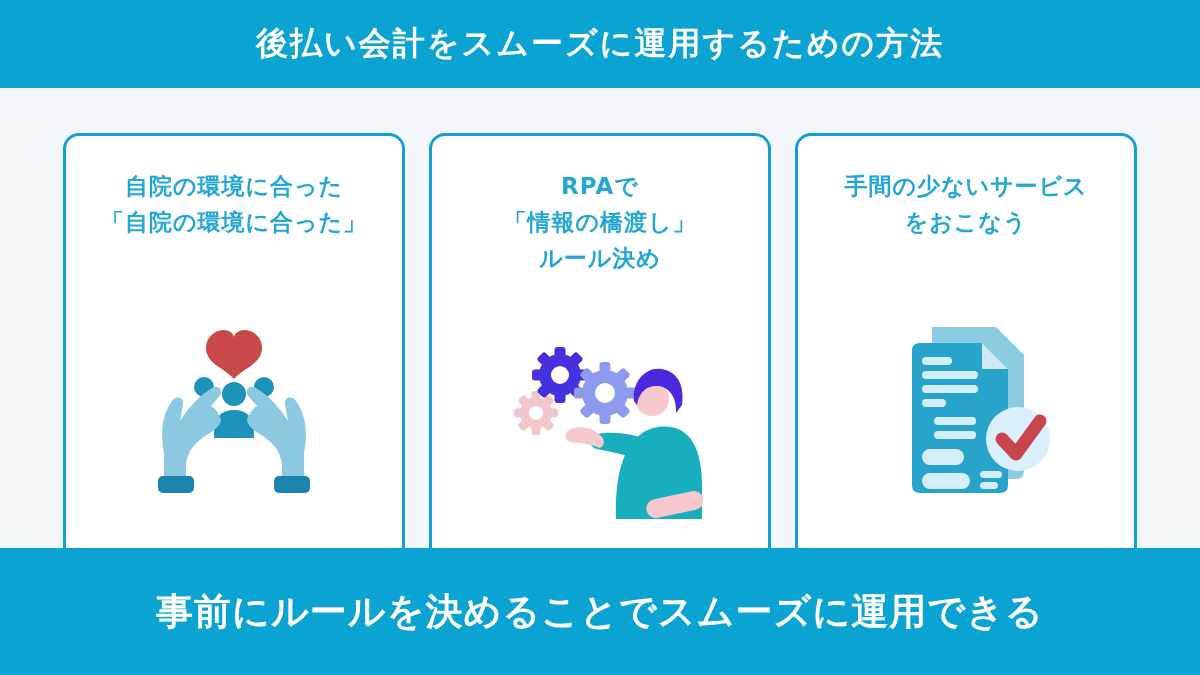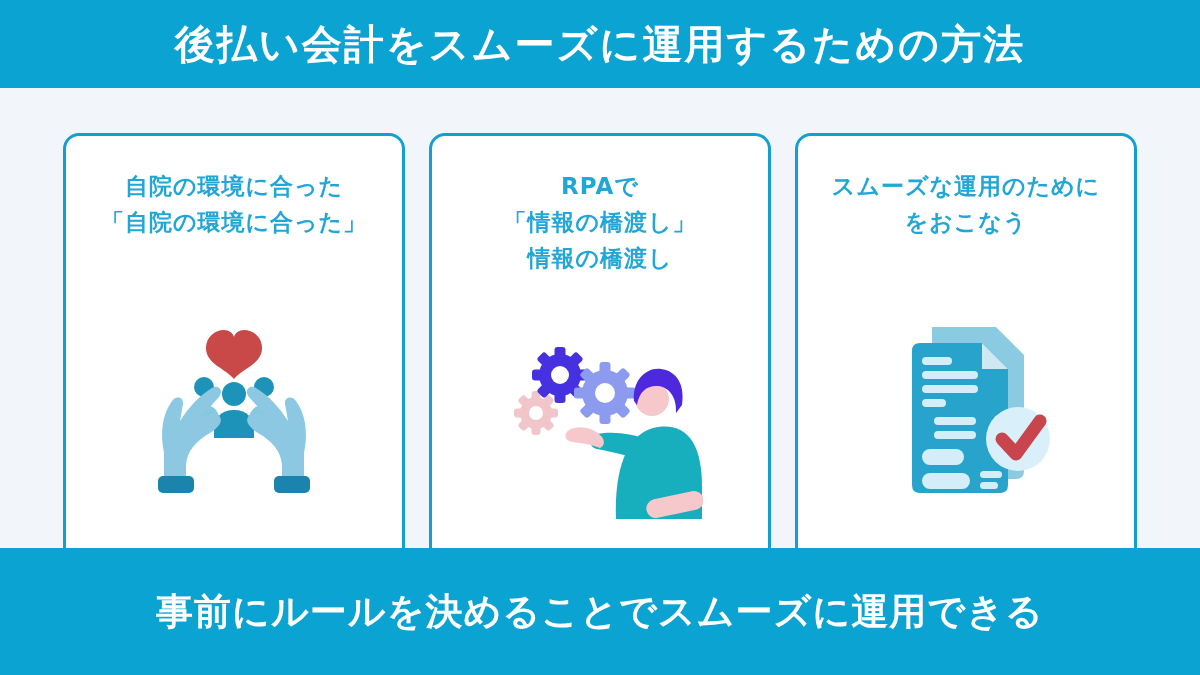--- a/index.html
+++ b/index.html
@@ -8,21 +8,21 @@
     width: 1200px; height: 675px; position: relative; overflow: hidden;
     background: #f2f6fa;
   }
   .banner {
     width: 100%; background: #0ba3d2;
     display: flex; align-items: center; justify-content: center;
   }
   .banner-top { height: 88px; }
   .banner-bottom { height: 127px; position: absolute; left: 0; bottom: 0; margin-top: 31px; }
   .banner-title {
-    color: #ffffff; font-size: 40px; font-weight: bold; letter-spacing: 2px;
+    color: #ffffff; font-size: 32px; font-weight: bold; letter-spacing: 2px;
     white-space: nowrap;
   }
   .banner-bottom .banner-title { font-size: 37px; letter-spacing: 1px; }
   .cards {
     position: absolute; top: 133px; left: 0; width: 100%;
     display: flex; justify-content: center; gap: 24px;
   }
   .card {
     width: 342px; height: 457px; background: #ffffff;
     border: 3px solid #149fd2; border-radius: 16px;
@@ -79,21 +79,21 @@
             <rect x="24" y="155" width="36" height="17" rx="5" fill="#1a84ac"></rect>
           </g>
         </svg>
       </div>
     </section>
 
     <section class="card">
       <p class="card-text">
         <span class="card-line">RPAで</span>
         <span class="card-line">「情報の橋渡し」</span>
-        <span class="card-line">情報の橋渡し</span>
+        <span class="card-line">ルール決め</span>
       </p>
       <div class="card-icon">
         <svg width="206" height="180" viewBox="0 0 200 180">
 
           <g transform="translate(36,74)">
             <g fill="#f0c6ca">
               <rect x="-4.5" y="-22" width="9" height="44" rx="3"></rect>
               <rect x="-4.5" y="-22" width="9" height="44" rx="3" transform="rotate(45)"></rect>
               <rect x="-4.5" y="-22" width="9" height="44" rx="3" transform="rotate(90)"></rect>
               <rect x="-4.5" y="-22" width="9" height="44" rx="3" transform="rotate(135)"></rect>
@@ -133,21 +133,21 @@
 
           <path d="M101,97 C93,88 78,86 69,91 C63,95 65,102 72,103 C82,104 93,106 100,109 C105,107 105,101 101,97 Z" fill="#f7c8cb"></path>
 
           <rect x="146" y="156" width="58" height="19" rx="9.5" transform="rotate(-12 175 166)" fill="#f7c8cb"></rect>
         </svg>
       </div>
     </section>
 
     <section class="card">
       <p class="card-text">
-        <span class="card-line">スムーズな運用のために</span>
+        <span class="card-line">手間の少ないサービス</span>
         <span class="card-line">をおこなう</span>
       </p>
       <div class="card-icon">
         <svg width="206" height="180" viewBox="0 0 200 180">
 
           <path d="M66,6 L130,6 L158,34 L158,150 Q158,158 150,158 L74,158 Q66,158 66,150 Z" fill="#8bcbe1"></path>
 
           <path d="M54,22 L116,22 L142,48 L142,164 Q142,172 134,172 L54,172 Q46,172 46,164 L46,30 Q46,22 54,22 Z" fill="#28a3cb"></path>
 
           <path d="M116,22 L116,48 L142,48 Z" fill="#cfe9f3"></path>

